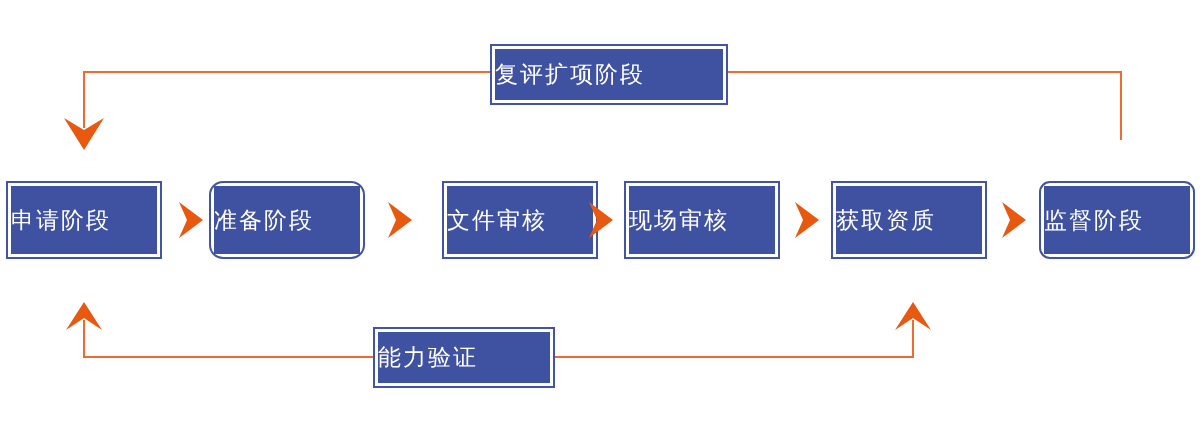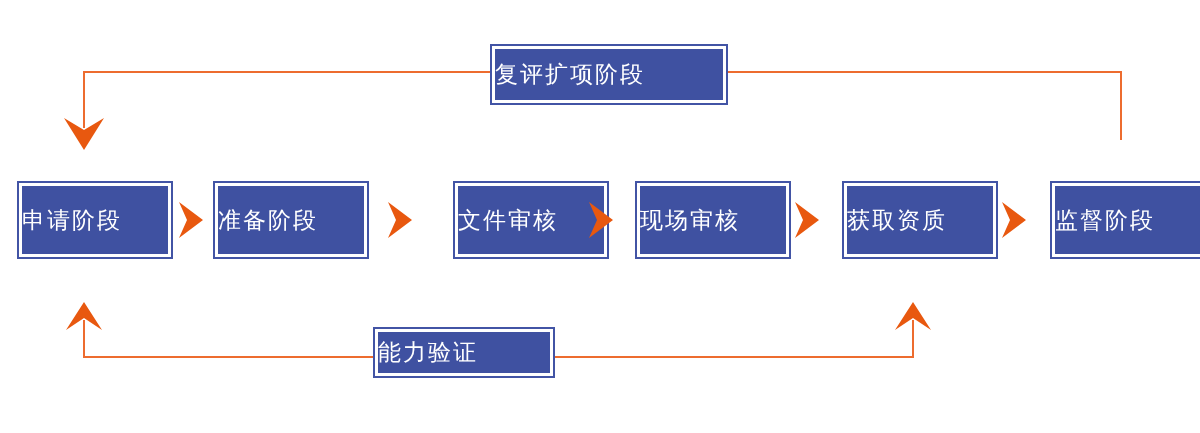--- a/index.html
+++ b/index.html
@@ -36,29 +36,29 @@
     background:var(--box-fill);
     display:flex;align-items:center;justify-content:flex-start;
   }
   .node-label{
     color:var(--text);
     font-size:23px;
     letter-spacing:2px;
     white-space:nowrap;
     line-height:1;
   }
-  .stage{top:181px;width:156px;height:78px;margin-left:11px;}
+  .stage{top:181px;width:156px;height:78px;}
   .stage-1{left:6px;}
-  .stage-2{left:202px;}
+  .stage-2{left:209px;border-radius:14px;}
   .stage-3{left:442px;}
   .stage-4{left:624px;}
   .stage-5{left:831px;}
-  .stage-6{left:1039px;}
+  .stage-6{left:1039px;border-radius:11px;}
   .loop-top{left:490px;top:44px;width:238px;height:61px;}
-  .loop-bottom{left:373px;top:327px;width:182px;height:51px;}
+  .loop-bottom{left:373px;top:327px;width:182px;height:61px;}
   .chev{
     position:absolute;top:202px;width:26px;height:36px;
   }
   .chev svg{display:block;width:26px;height:36px;}
   .chev polygon{fill:var(--arrow);}
   .chev-1{left:178px;}
   .chev-2{left:387px;}
   .chev-3{left:588px;}
   .chev-4{left:794px;}
   .chev-5{left:1001px;}

